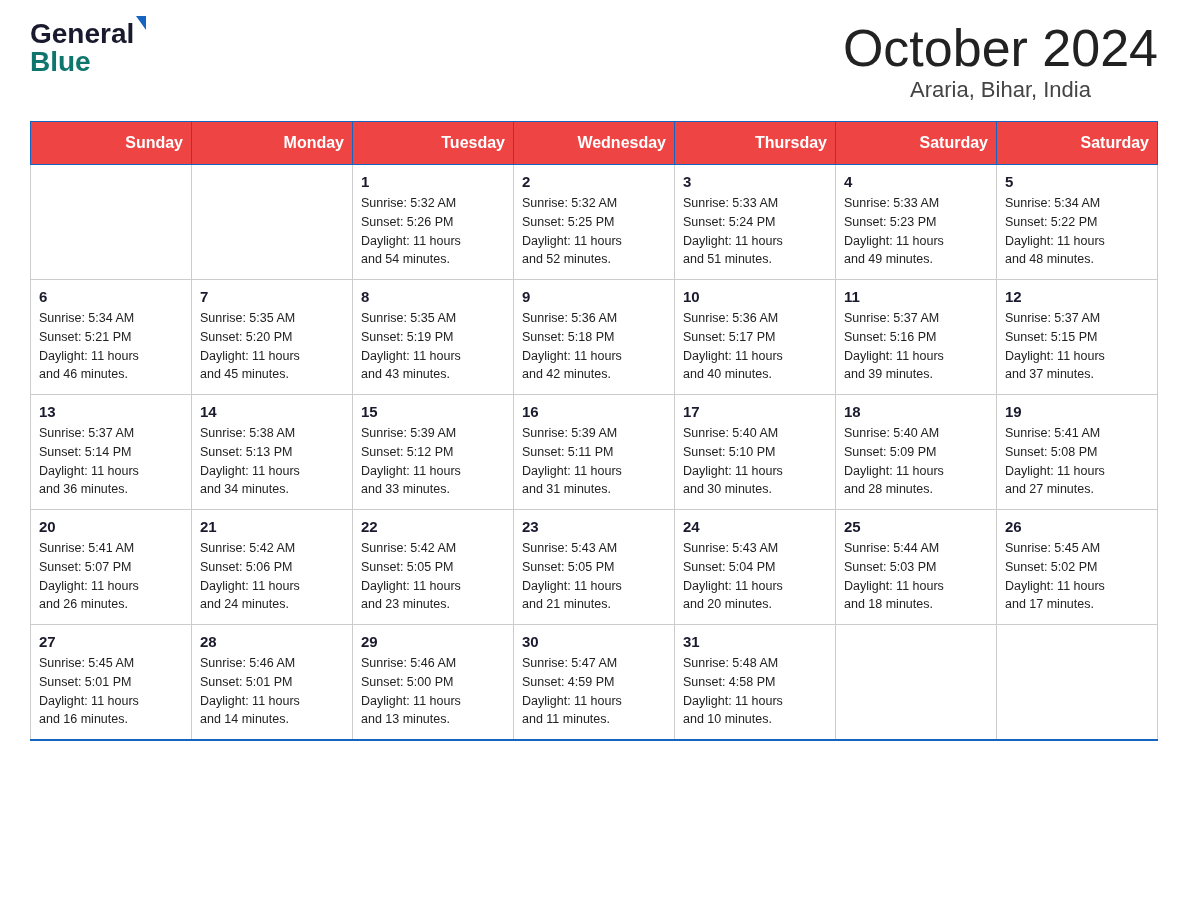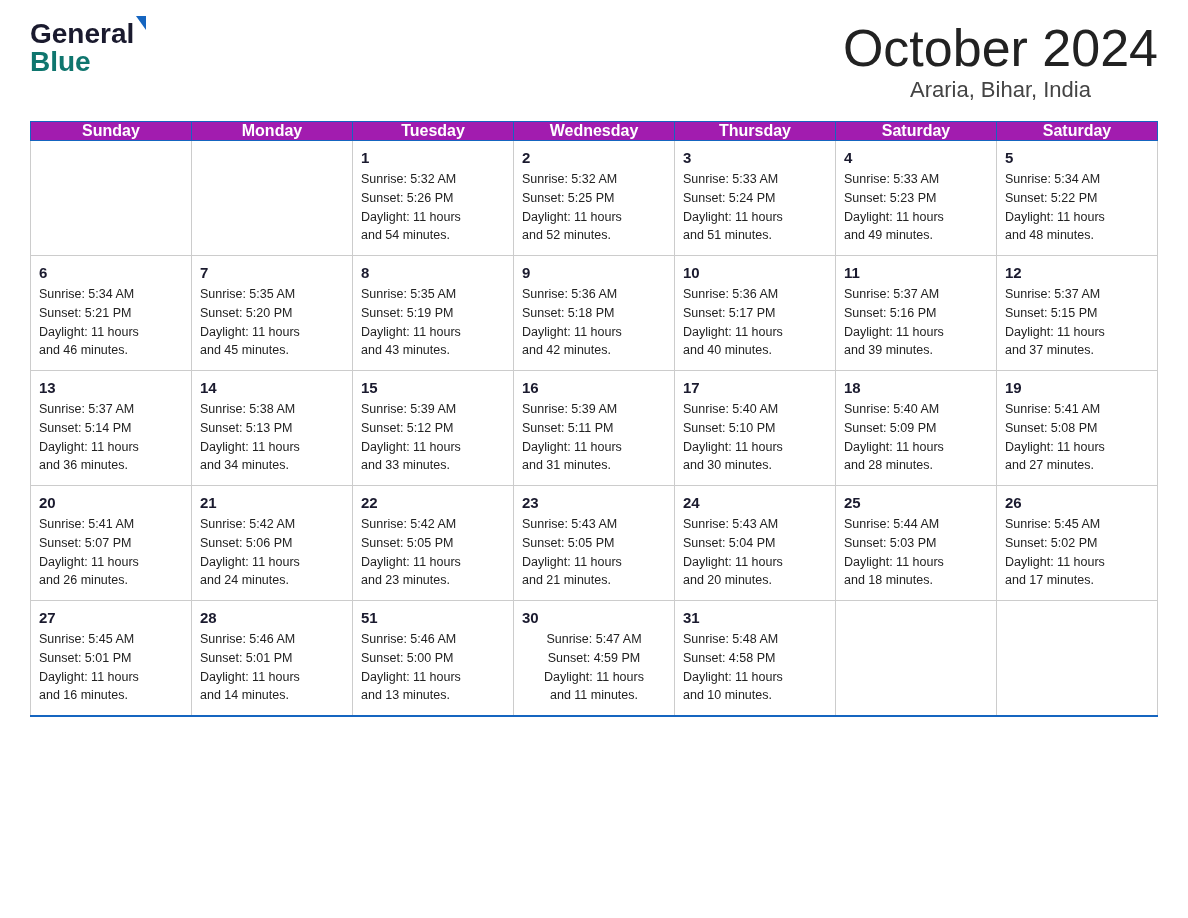--- a/index.html
+++ b/index.html
@@ -58,26 +58,26 @@
       color: #444;
       font-weight: normal;
       text-align: center;
     }
     table {
       width: 100%;
       border-collapse: collapse;
       table-layout: fixed;
     }
     thead tr th {
-      background-color: #a21caf;
+      background-color: #ef4444;
       color: #fff;
-      padding: 0 8px;
+      padding: 12px 8px;
       font-size: 16px;
       font-weight: 600;
-      text-align: center;
+      text-align: right;
       border: 1px solid #1565c0;
     }
     tbody tr td {
       border: 1px solid #ccc;
       vertical-align: top;
       padding: 8px 8px 10px 8px;
       height: 110px;
       font-size: 13px;
       color: #222;
     }
@@ -333,29 +333,29 @@
 and 16 minutes.</div>
         </td>
         <td>
           <div class="day-number">28</div>
           <div class="day-info" style="white-space: pre-line;">Sunrise: 5:46 AM
 Sunset: 5:01 PM
 Daylight: 11 hours
 and 14 minutes.</div>
         </td>
         <td>
-          <div class="day-number">51</div>
+          <div class="day-number">29</div>
           <div class="day-info" style="white-space: pre-line;">Sunrise: 5:46 AM
 Sunset: 5:00 PM
 Daylight: 11 hours
 and 13 minutes.</div>
         </td>
         <td>
           <div class="day-number">30</div>
-          <div class="day-info" style="white-space: pre-line; text-align: center;">Sunrise: 5:47 AM
+          <div class="day-info" style="white-space: pre-line;">Sunrise: 5:47 AM
 Sunset: 4:59 PM
 Daylight: 11 hours
 and 11 minutes.</div>
         </td>
         <td>
           <div class="day-number">31</div>
           <div class="day-info" style="white-space: pre-line;">Sunrise: 5:48 AM
 Sunset: 4:58 PM
 Daylight: 11 hours
 and 10 minutes.</div>

